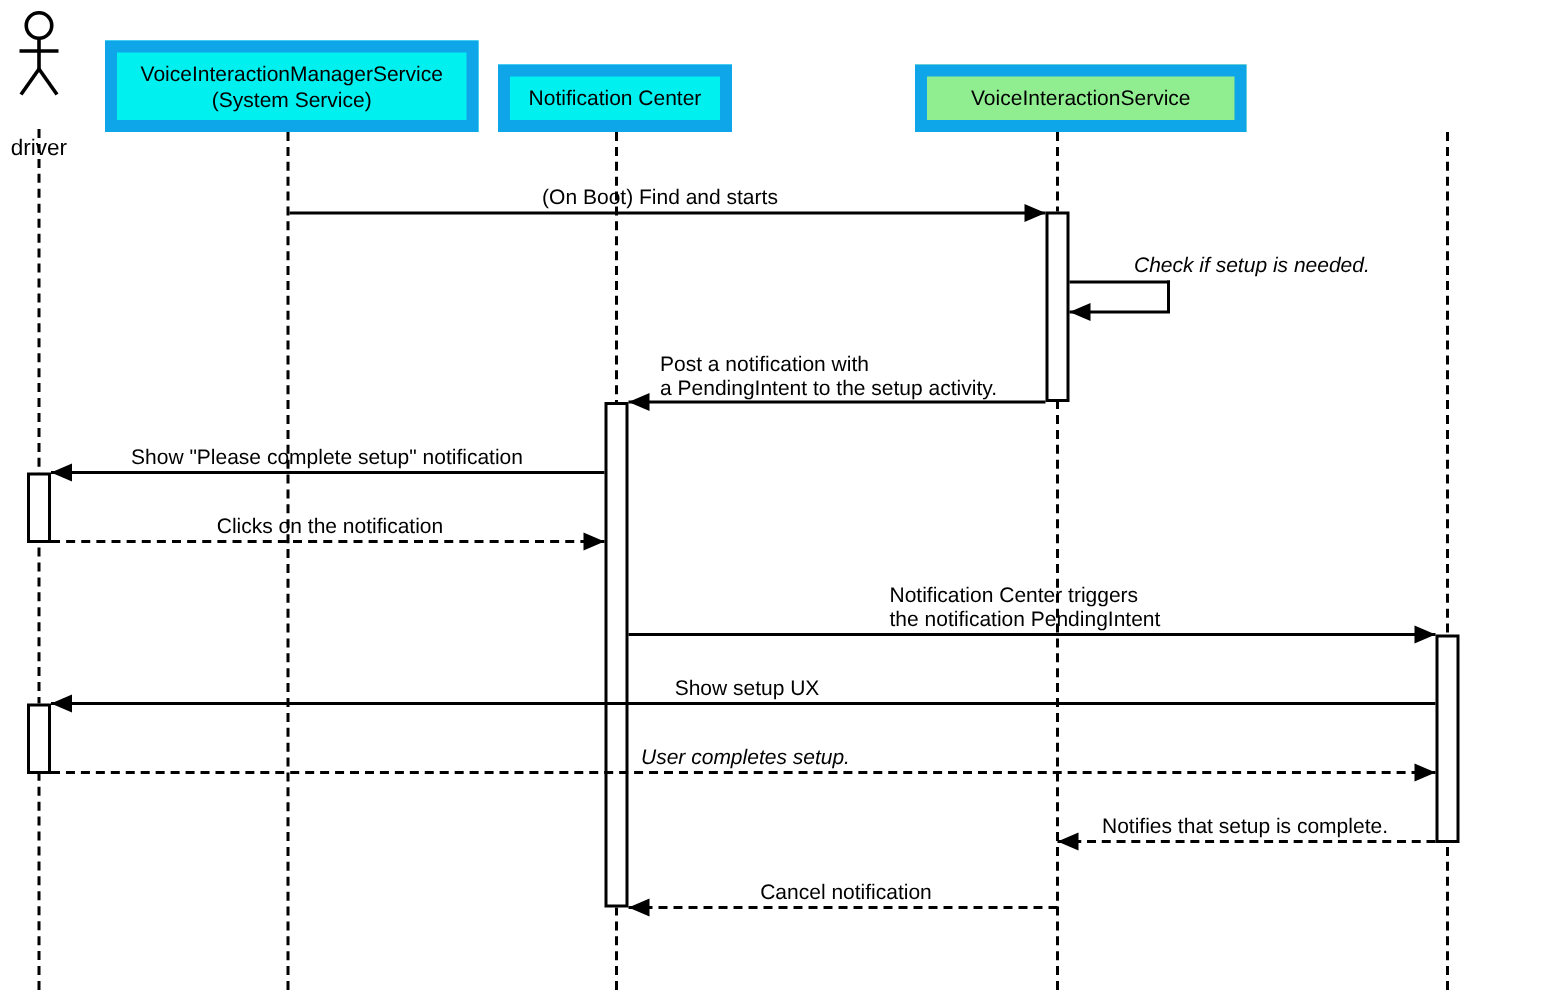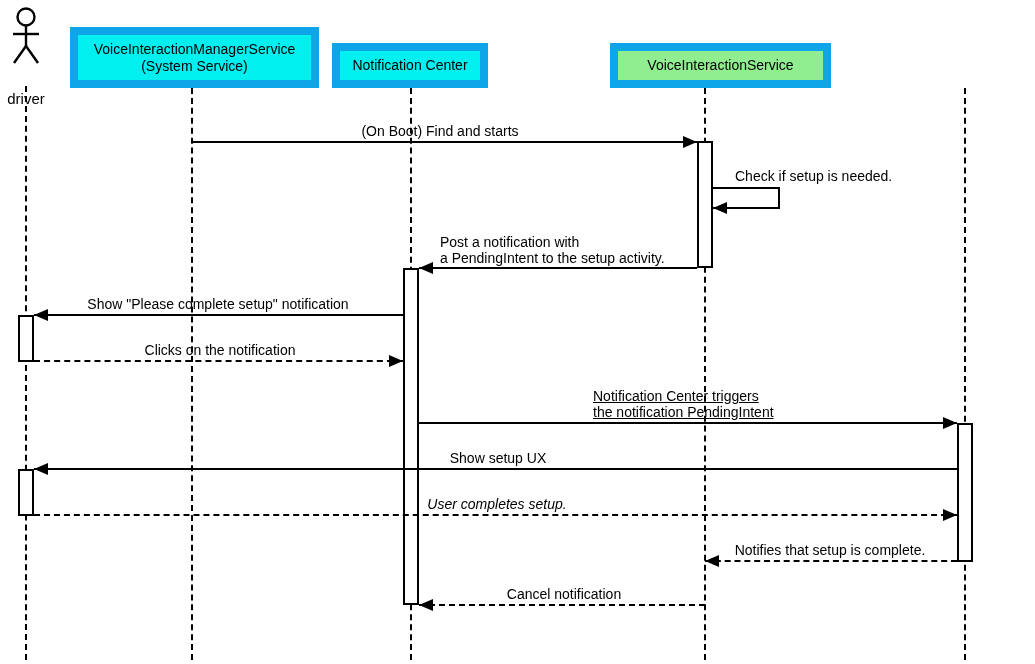--- a/index.html
+++ b/index.html
@@ -62,40 +62,40 @@
   <div class="activation" style="left:697px; top:141px; height:127px;"></div>
   <div class="activation" style="left:403px; top:268px; height:337px;"></div>
   <div class="activation" style="left:18px;  top:315px; height:47px;"></div>
   <div class="activation" style="left:18px;  top:469px; height:47px;"></div>
   <div class="activation" style="left:957px; top:423px; height:139px;"></div>
 
   <div class="msg-label centered" style="left:440px; top:123px;">(On Boot) Find and starts</div>
   <div class="msg-line" style="left:193px; top:141px; width:504px;"></div>
   <div class="arrowhead right" style="left:683px; top:136px;"></div>
 
-  <div class="msg-label" style="left:735px; top:168px;">Check if setup is needed.</div>
+  <div class="msg-label" style="left:756px; top:168px;font-style:italic;">Check if setup is needed.</div>
   <div class="msg-line" style="left:713px; top:187px; width:67px;"></div>
   <div class="msg-vseg" style="left:778px; top:187px; height:21px;"></div>
   <div class="msg-line" style="left:713px; top:207px; width:67px;"></div>
   <div class="arrowhead left" style="left:713px; top:202px;"></div>
 
   <div class="msg-label multiline" style="left:440px; top:234px;">Post a notification with
 a PendingIntent to the setup activity.</div>
   <div class="msg-line" style="left:419px; top:267px; width:278px;"></div>
   <div class="arrowhead left" style="left:419px; top:262px;"></div>
 
   <div class="msg-label centered" style="left:218px; top:296px;">Show "Please complete setup" notification</div>
   <div class="msg-line" style="left:34px; top:314px; width:369px;"></div>
   <div class="arrowhead left" style="left:34px; top:309px;"></div>
 
   <div class="msg-label centered" style="left:220px; top:342px;">Clicks on the notification</div>
   <div class="msg-line dashed" style="left:34px; top:360px; width:369px;"></div>
   <div class="arrowhead right" style="left:389px; top:355px;"></div>
 
-  <div class="msg-label multiline" style="left:593px; top:388px;text-decoration:underline;">Notification Center triggers
+  <div class="msg-label multiline" style="left:593px; top:388px;">Notification Center triggers
 the notification PendingIntent</div>
   <div class="msg-line" style="left:419px; top:422px; width:538px;"></div>
   <div class="arrowhead right" style="left:943px; top:417px;"></div>
 
   <div class="msg-label centered" style="left:498px; top:450px;">Show setup UX</div>
   <div class="msg-line" style="left:34px; top:468px; width:923px;"></div>
   <div class="arrowhead left" style="left:34px; top:463px;"></div>
 
   <div class="msg-label centered" style="left:497px; top:496px;font-style:italic;">User completes setup.</div>
   <div class="msg-line dashed" style="left:34px; top:514px; width:923px;"></div>

